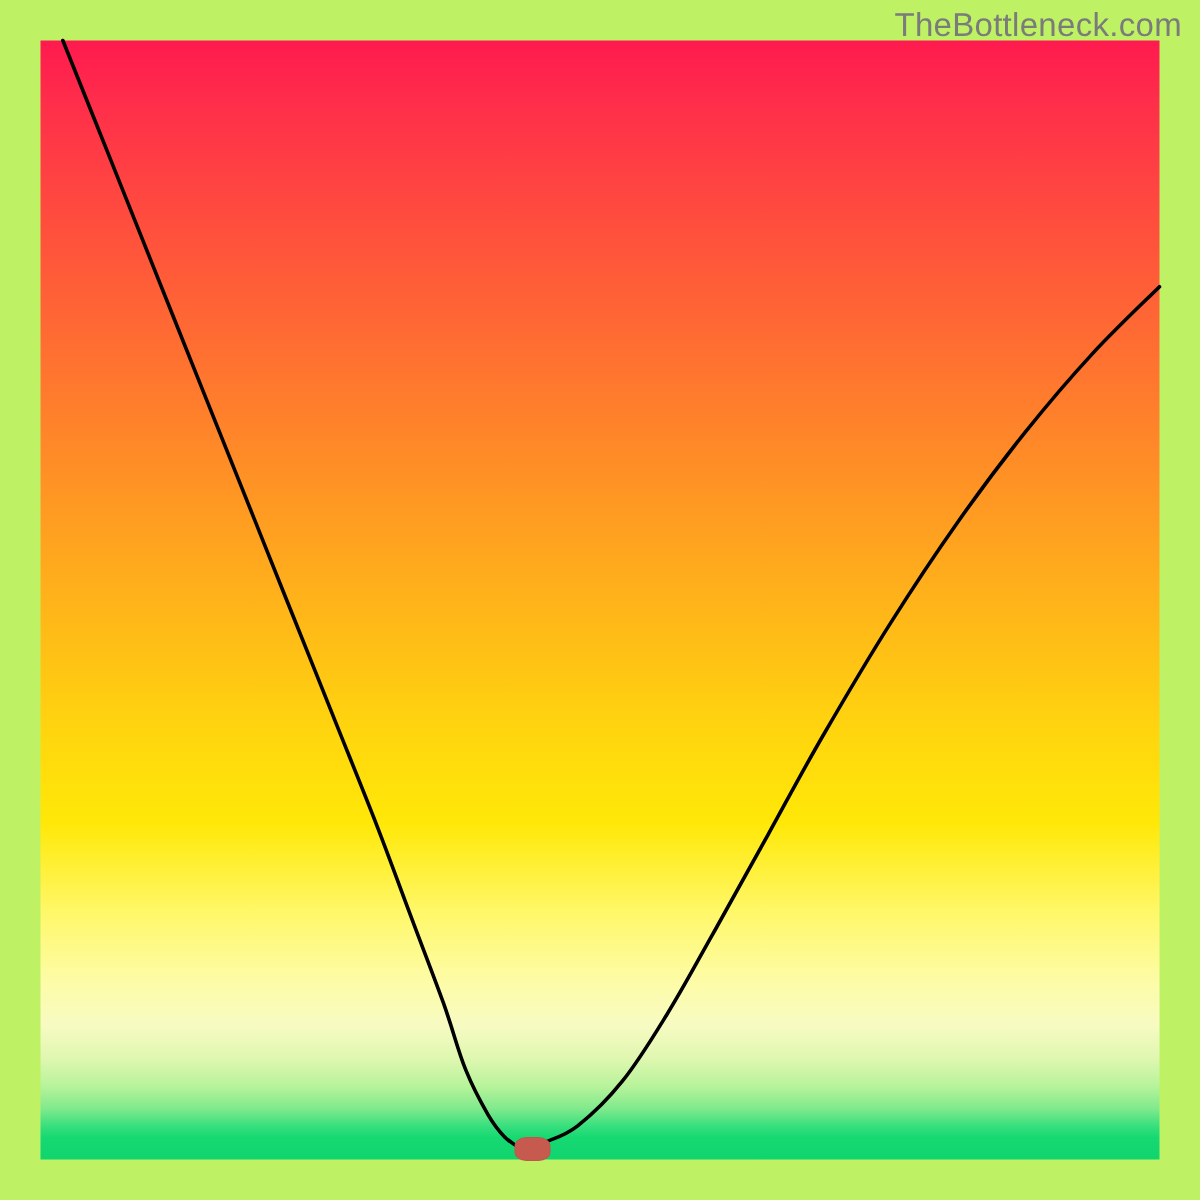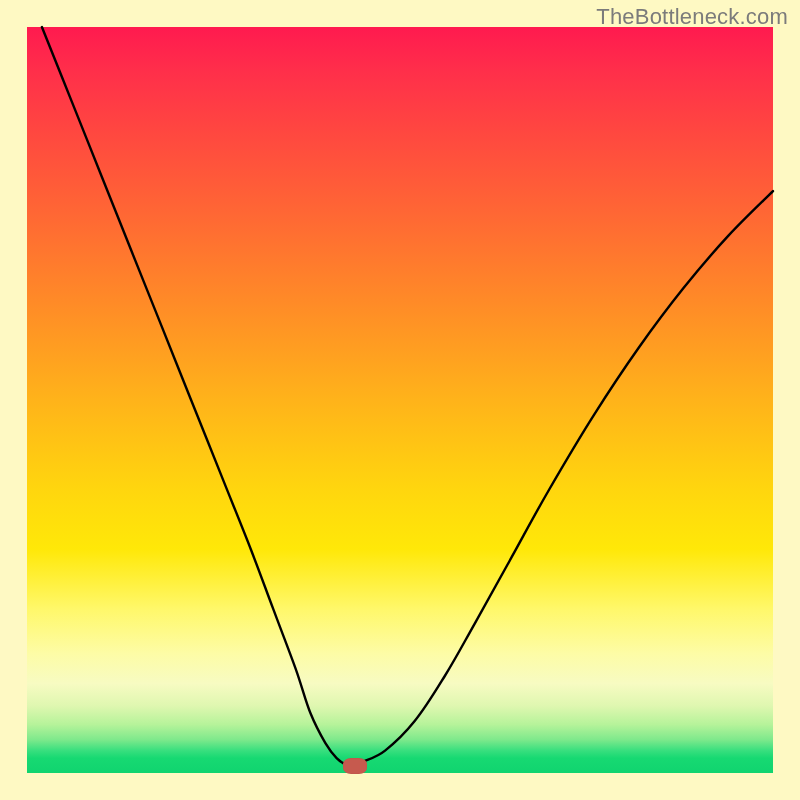--- a/index.html
+++ b/index.html
@@ -8,21 +8,21 @@
     width: 800px;
     height: 800px;
     background: #000;
     overflow: hidden;
     font-family: Arial, Helvetica, sans-serif;
   }
   .frame {
     position: relative;
     width: 800px;
     height: 800px;
-    background: #fef9c3;
+    background: #bef264;
   }
   .plot-area {
     position: absolute;
     left: 27px;
     top: 27px;
     width: 746px;
     height: 746px;
     
     background: linear-gradient(
       to bottom,

